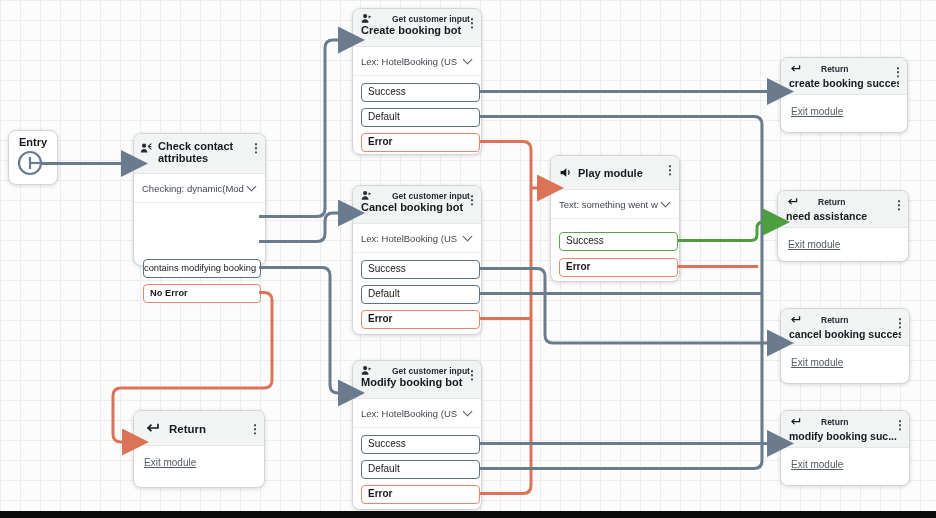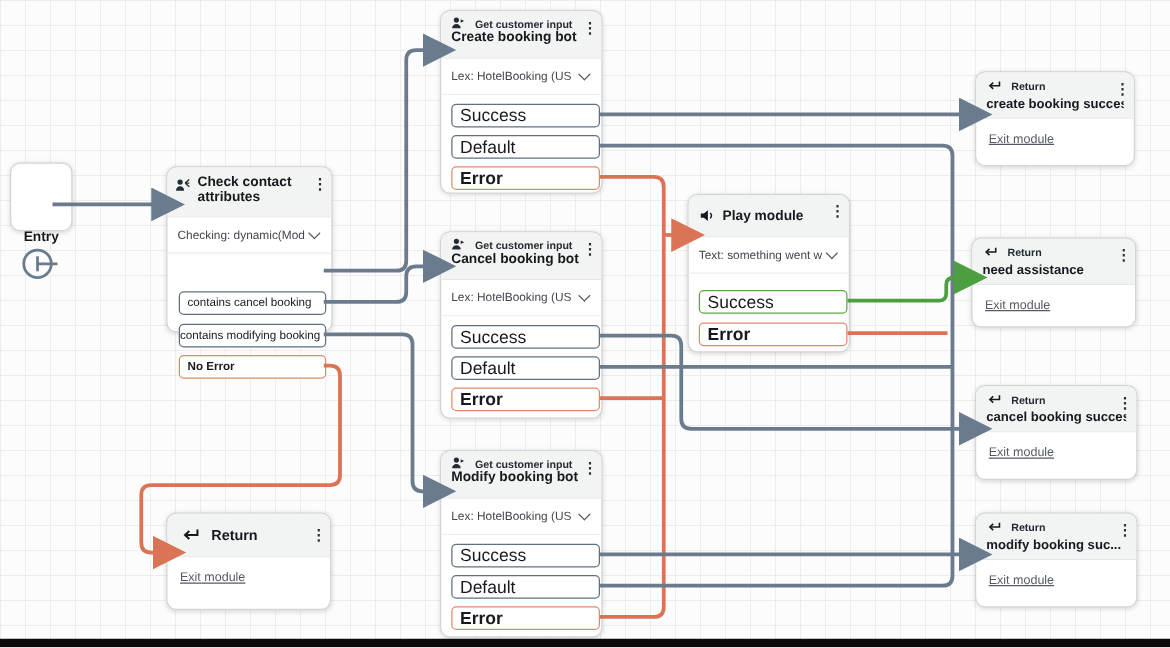--- a/index.html
+++ b/index.html
@@ -7,42 +7,42 @@
   .canvas{position:relative;width:936px;height:518px;overflow:hidden;
     background-color:#fcfcfc;
     background-image:linear-gradient(#ededed 1px,transparent 1px),
                      linear-gradient(90deg,#ededed 1px,transparent 1px);
     background-size:20px 20px;}
   .wires{position:absolute;left:0;top:0;z-index:5;pointer-events:none;}
   .node{position:absolute;z-index:2;background:#ffffff;border:1px solid #d1d5d9;
     border-radius:8px;box-shadow:0 1px 4px rgba(0,0,0,.14);box-sizing:border-box;}
   .hdr{position:relative;background:#f2f3f3;border-bottom:1px solid #e4e7e9;
     border-radius:7px 7px 0 0;box-sizing:border-box;}
-  .type-row{display:flex;align-items:center;gap:8px;font-size:8.5px;color:#232b33;font-weight:bold;}
+  .type-row{display:flex;align-items:center;gap:20px;font-size:8.5px;color:#232b33;font-weight:bold;}
   .node-title{font-size:11px;font-weight:bold;color:#16191f;line-height:12px;}
   .kebab{position:absolute;top:4px;right:2px;width:14px;height:16px;text-align:center;cursor:pointer;}
   .kebab::after{content:"\22EE";font-size:12px;font-weight:bold;color:#2b3138;line-height:16px;}
   .config-row{display:flex;align-items:center;justify-content:space-between;
     padding:0 8px;height:28px;border-bottom:1px solid #eceeef;font-size:9.5px;color:#414750;}
   .config-text{white-space:nowrap;overflow:hidden;}
   .chev{width:6px;height:6px;border-right:1.5px solid #545b64;border-bottom:1.5px solid #545b64;
     transform:rotate(45deg);margin:-3px 2px 0 4px;flex:0 0 auto;}
   .pill{position:absolute;left:8px;right:1px;height:19px;background:#fff;border:1.5px solid #5f7081;
-    border-radius:4px;font-size:14px;color:#16191f;line-height:16px;padding-left:6px;
+    border-radius:4px;font-size:10px;color:#16191f;line-height:16px;padding-left:6px;
     white-space:nowrap;overflow:hidden;box-sizing:border-box;cursor:pointer;}
   .pill.err{border-color:#DF8A6F;font-weight:bold;}
   .pill.ok{border-color:#5BA747;}
   .gci-header{height:38px;padding:4px 8px;}
   .chk-header{height:40px;padding:6px 6px;display:flex;gap:5px;}
   .pp-header{height:34px;padding:0 8px;display:flex;align-items:center;gap:6px;}
   .ret-header{padding:6px 8px 5px;}
   .ret-title{font-size:10.5px;font-weight:bold;color:#16191f;margin-top:3px;white-space:nowrap;overflow:hidden;}
   .ret-body{padding:11px 10px;font-size:10px;color:#545b64;text-decoration:underline;}
   .entry-node{text-align:center;padding-top:5px;}
-  .entry-label{font-size:11px;font-weight:bold;color:#16191f;margin-top:48px;}
+  .entry-label{font-size:11px;font-weight:bold;color:#16191f;}
   .icon{display:inline-flex;flex:0 0 auto;}
   .bottom-bar{position:absolute;left:0;bottom:0;width:936px;height:7px;background:#0b0b0b;z-index:6;}
 </style>
 </head>
 <body>
 
 <div class="canvas">
 
   <div class="node entry-node" style="left:8px;top:130px;width:50px;height:55px;">
     <div class="entry-label">Entry</div>
@@ -64,21 +64,20 @@
           <path d="M10 5.5h4 M10 5.5l4-3.5 M10 5.5l4 3.5" stroke="#232b33" stroke-width="1.3" fill="none"></path>
         </svg>
       </span>
       <div class="node-title" style="width:86px">Check contact attributes</div>
       <div class="kebab"></div>
     </div>
     <div class="config-row">
       <span class="config-text">Checking: dynamic(Modul...</span>
       <span class="chev"></span>
     </div>
-    <div class="pill" style="top:99px;left:9px;right:4px;font-size:9.3px">contains cancel booking</div>
     <div class="pill" style="top:125px;left:9px;right:4px;font-size:9.3px;padding-left:0">contains modifying booking</div>
     <div class="pill err" style="top:150px;left:9px;right:4px;font-size:9.3px">No Error</div>
   </div>
 
   <div class="node" style="left:352px;top:8px;width:130px;height:147px;">
     <div class="hdr gci-header">
       <div class="type-row">
         <span class="icon">
           <svg width="11" height="11" viewBox="0 0 16 16">
             <circle cx="6" cy="4.5" r="3" fill="#232b33"></circle>

